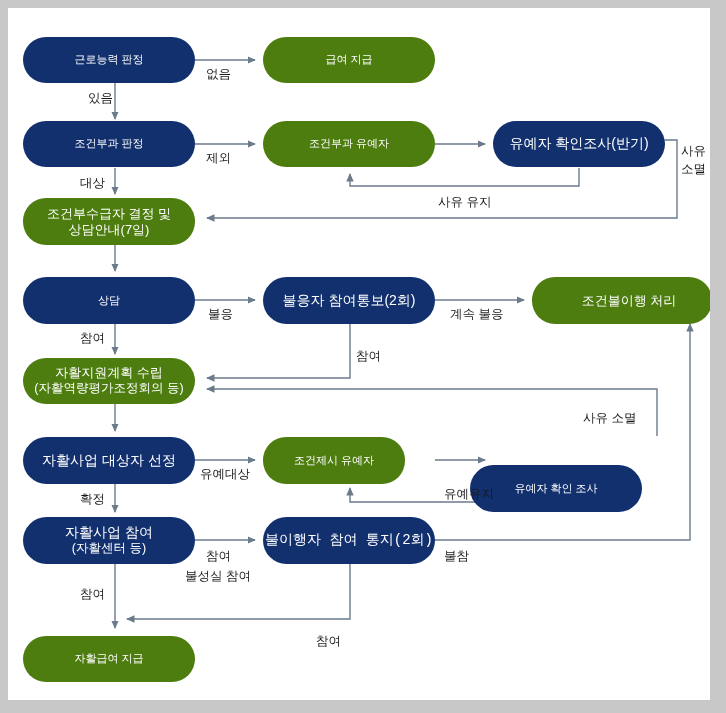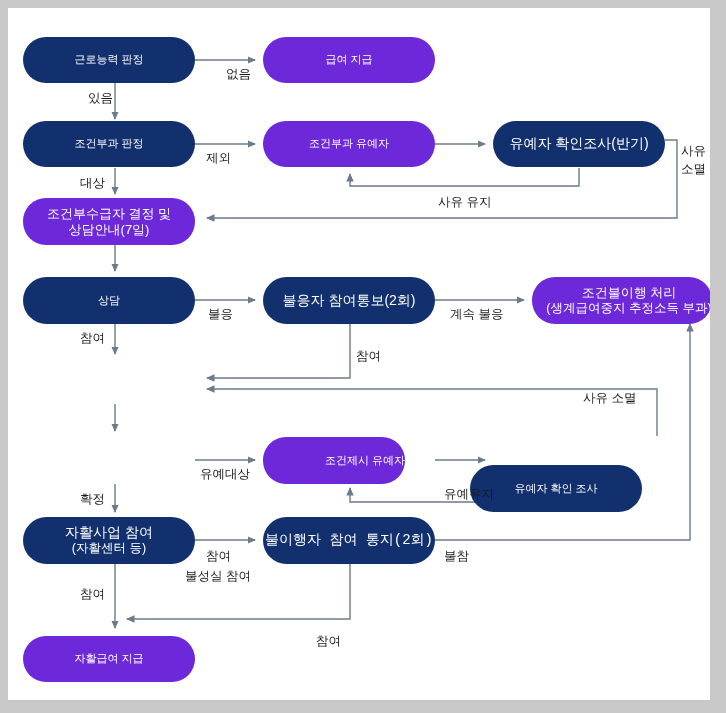--- a/index.html
+++ b/index.html
@@ -32,21 +32,21 @@
     box-sizing:border-box;
     z-index:3;
   }
   .node .t1{display:block;}
   .node .t2{display:block;}
   .pill{
     background:#12306e;
     border-radius:24px;
   }
   .box{
-    background:#6d28d9;
+    background:#4d7c0f;
     border-radius:23px;
   }
   .f15{font-size:11px;}
   .f14{font-size:14px;}
   .f13{font-size:13px;text-align:right;}
   .elabel{
     position:absolute;
     font-size:12.5px;
     color:#1a1a1a;
     white-space:nowrap;
@@ -141,47 +141,53 @@
   <div class="node pill f15" style="left:15px;top:269px;width:172px;height:47px;">
     <span>상담</span>
   </div>
 
   <div class="node pill f14" style="left:255px;top:269px;width:172px;height:47px;">
     <span>불응자 참여통보(2회)</span>
   </div>
 
   <div class="node box f13" style="left:524px;top:269px;width:180px;height:47px;flex-direction:column;padding-left:14px;">
     <span class="t1">조건불이행 처리</span>
-    <span class="t2 sub">(생계급여중지 추정소득 부과)</span>
-  </div>
-
-
-
-  <div class="node box f15" style="left:255px;top:429px;width:142px;height:47px;justify-content:flex-end;">
+  </div>
+
+  <div class="node box f13" style="left:15px;top:350px;width:172px;height:46px;flex-direction:column;">
+    <span class="t1">자활지원계획 수립</span>
+    <span class="t2 sub">(자활역량평가조정회의 등)</span>
+  </div>
+
+  <div class="node pill f14" style="left:15px;top:429px;width:172px;height:47px;">
+    <span>자활사업 대상자 선정</span>
+  </div>
+
+  <div class="node box f15" style="left:255px;top:429px;width:142px;height:47px;">
     <span>조건제시 유예자</span>
   </div>
 
   <div class="node pill f15" style="left:462px;top:429px;width:172px;height:47px;margin-top:28px;">
     <span>유예자 확인 조사</span>
   </div>
 
   <div class="node pill f14" style="left:15px;top:509px;width:172px;height:47px;flex-direction:column;">
     <span class="t1">자활사업 참여</span>
     <span class="t2 sub">(자활센터 등)</span>
   </div>
 
   <div class="node pill f14" style="left:255px;top:509px;width:172px;height:47px;font-family:Liberation Mono, monospace;">
     <span>불이행자 참여 통지(2회)</span>
   </div>
 
   <div class="node box f15" style="left:15px;top:628px;width:172px;height:46px;">
     <span>자활급여 지급</span>
   </div>
 
-  <div class="elabel" style="left:198px;top:58px;margin-left:20px;">없음</div>
+  <div class="elabel" style="left:198px;top:58px;">없음</div>
 
   <div class="elabel" style="left:80px;top:82px;">있음</div>
 
   <div class="elabel" style="left:198px;top:142px;">제외</div>
 
   <div class="elabel" style="left:72px;top:167px;">대상</div>
 
   <div class="elabel" style="left:430px;top:186px;">사유 유지</div>
 
   <div class="elabel" style="left:673px;top:135px;">사유</div>
@@ -194,21 +200,21 @@
   <div class="elabel" style="left:442px;top:298px;">계속 불응</div>
 
   <div class="elabel" style="left:348px;top:340px;">참여</div>
 
   <div class="elabel" style="left:192px;top:458px;">유예대상</div>
 
   <div class="elabel" style="left:72px;top:483px;">확정</div>
 
   <div class="elabel" style="left:436px;top:478px;text-align:center;">유예유지</div>
 
-  <div class="elabel" style="left:575px;top:382px;">사유 소멸</div>
+  <div class="elabel" style="left:575px;top:402px;">사유 소멸</div>
 
   <div class="elabel" style="left:198px;top:540px;">참여</div>
 
   <div class="elabel" style="left:177px;top:560px;">불성실 참여</div>
 
   <div class="elabel" style="left:436px;top:540px;">불참</div>
 
   <div class="elabel" style="left:72px;top:578px;">참여</div>
 
   <div class="elabel" style="left:308px;top:625px;">참여</div>

